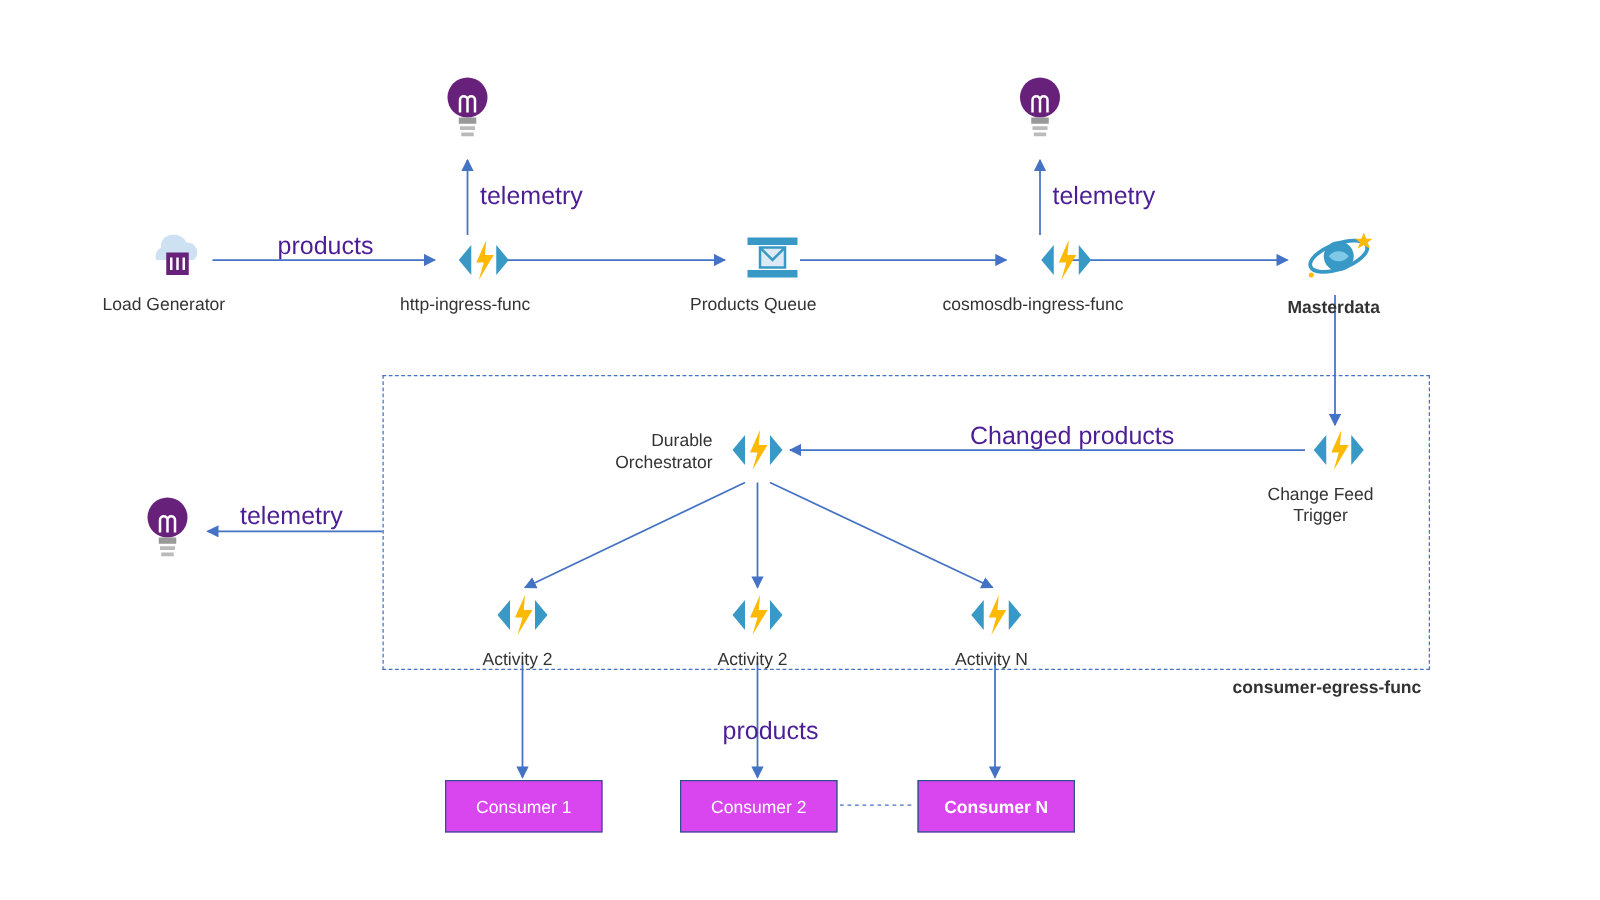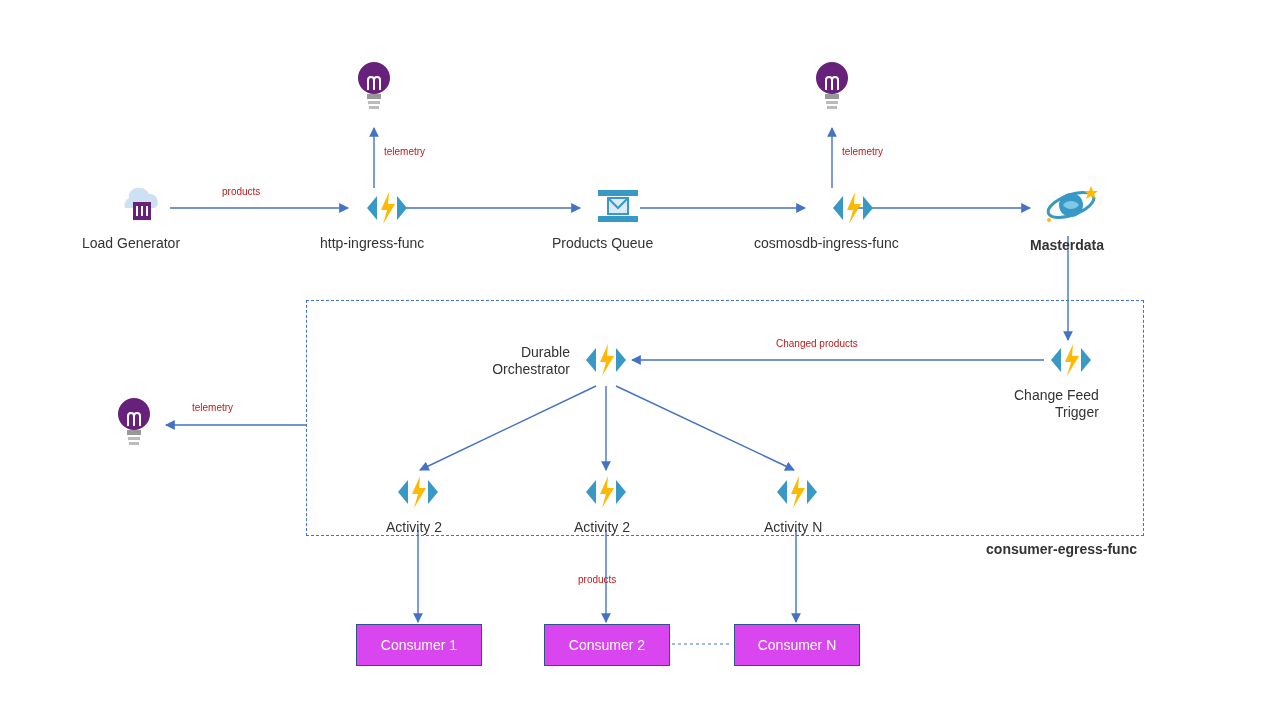--- a/index.html
+++ b/index.html
@@ -22,22 +22,22 @@
     white-space: nowrap;
   }
   .label-multi {
     display: block;
     margin-top: 4px;
     white-space: pre-line;
     line-height: 1.2;
   }
   .edge-label {
     position: absolute;
-    font-size: 10px;
-    color: #b91c1c;
+    font-size: 20px;
+    color: #4c1d95;
     white-space: nowrap;
   }
   .dashed-box {
     position: absolute;
     border: 1px dashed #4472C4;
     background: rgba(255,255,255,0);
   }
   .dashed-box .box-label {
     position: absolute;
     right: 6px;
@@ -187,21 +187,21 @@
   <span class="label-multi">Durable
 Orchestrator</span>
 </div>
 
 <div class="node" style="left:1044px; top:340px;">
   <svg width="48" height="40" viewBox="0 0 48 40">
     <path d="M4 20 L14 8 L14 32 Z" fill="#3999C6"></path>
     <path d="M44 20 L34 8 L34 32 Z" fill="#3999C6"></path>
     <path d="M26 4 L18 22 L24 22 L20 36 L32 16 L25 16 Z" fill="#FFB900"></path>
   </svg>
-  <span class="label-multi" style="text-align:right; margin-left:-30px;">Change Feed
+  <span class="label-multi" style="text-align:center; margin-left:-30px;">Change Feed
 Trigger</span>
 </div>
 
 <div class="node" style="left:394px; top:472px;">
   <svg width="48" height="40" viewBox="0 0 48 40">
     <path d="M4 20 L14 8 L14 32 Z" fill="#3999C6"></path>
     <path d="M44 20 L34 8 L34 32 Z" fill="#3999C6"></path>
     <path d="M26 4 L18 22 L24 22 L20 36 L32 16 L25 16 Z" fill="#FFB900"></path>
   </svg>
   <span class="label" style="margin-left:-8px;">Activity 2</span>
@@ -234,21 +234,21 @@
     <path d="M16 20 v10 M22 20 v10 M28 20 v10 M16 20 a3 3 0 1 1 6 0 M22 20 a3 3 0 1 1 6 0" stroke="#fff" stroke-width="2" fill="none"></path>
   </svg>
 </div>
 
 <div class="consumer" style="left:356px; top:624px;">
   <span>Consumer 1</span>
 </div>
 <div class="consumer" style="left:544px; top:624px;">
   <span>Consumer 2</span>
 </div>
-<div class="consumer" style="left:734px; top:624px;">
+<div class="consumer" style="left:734px; top:624px;font-weight:bold;">
   <span>Consumer N</span>
 </div>
 
 <div class="edge-label" style="left:222px; top:186px;">products</div>
 <div class="edge-label" style="left:384px; top:146px;">telemetry</div>
 <div class="edge-label" style="left:842px; top:146px;">telemetry</div>
 <div class="edge-label" style="left:776px; top:338px;">Changed products</div>
 <div class="edge-label" style="left:192px; top:402px;">telemetry</div>
 <div class="edge-label" style="left:578px; top:574px;">products</div>
 

